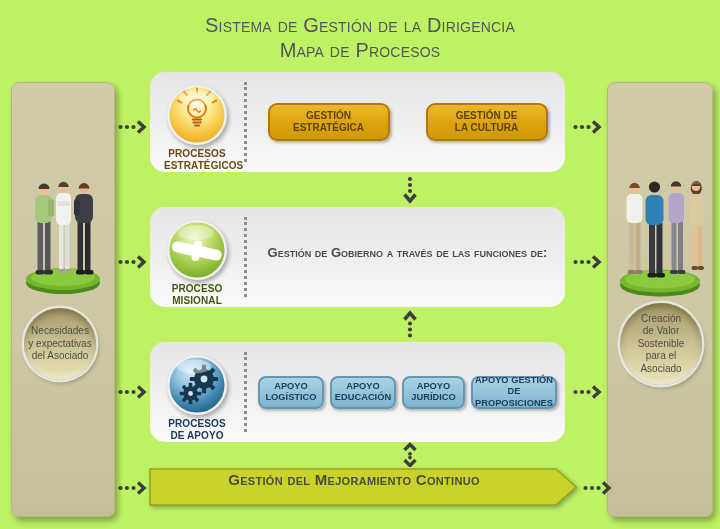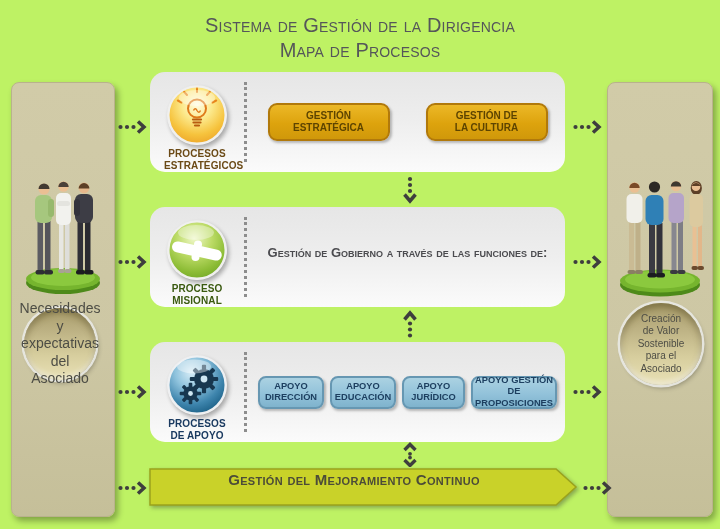--- a/index.html
+++ b/index.html
@@ -16,21 +16,21 @@
     border:1px solid #b9b28c;box-shadow:3px 4px 6px rgba(0,0,0,.32);}
   .pillar.left{left:11px;width:102px;}
   .pillar.right{left:607px;width:104px;}
   .people{position:absolute;}
   .badge{position:absolute;border-radius:50%;
     background:linear-gradient(to bottom,#a79b69 0%,#bdb284 32%,#d7ce9e 66%,#e9e1b6 100%);
     box-shadow:inset 0 4px 7px rgba(70,60,20,.45),inset 0 -3px 5px rgba(255,255,255,.5),
       0 0 0 2.5px rgba(232,232,226,.95),2px 3px 5px rgba(0,0,0,.3);
     display:flex;flex-direction:column;align-items:center;justify-content:center;
     text-align:center;color:#4d4d45;line-height:1.25;}
-  .badge.left{left:12px;top:225px;width:72px;height:72px;font-size:14px;}
+  .badge.left{left:12px;top:225px;width:72px;height:72px;font-size:10px;}
   .badge.right{left:12px;top:220px;width:82px;height:82px;font-size:10px;}
   
   .band{position:absolute;left:150px;width:415px;height:100px;border-radius:15px;
     background:linear-gradient(to bottom,#e6e6e6 0%,#eeeeee 50%,#fbfbfb 100%);}
   .band.b1{top:72px;} .band.b2{top:207px;} .band.b3{top:342px;}
   .icon-wrap{position:absolute;left:14px;top:13px;width:66px;text-align:center;}
   .icon-circle{width:60px;height:60px;border-radius:50%;margin:0 auto;
     box-shadow:2px 3px 4px rgba(0,0,0,.3);}
   .icon-circle svg{display:block;}
   .band-label{margin-top:3px;font-size:10px;font-weight:700;line-height:1.15;letter-spacing:.1px;}
@@ -285,21 +285,21 @@
       <div class="band-label navy">
         <div>PROCESOS</div>
         <div>DE APOYO</div>
       </div>
     </div>
     <div class="separator"></div>
     <div class="content">
       <div class="chip-row">
         <div class="chip blue" style="width:66px;">
           <span>APOYO</span>
-          <span>DIRECCIÓN</span>
+          <span>LOGÍSTICO</span>
         </div>
         <div class="chip blue" style="width:66px;">
           <span>APOYO</span>
           <span>EDUCACIÓN</span>
         </div>
         <div class="chip blue" style="width:63px;">
           <span>APOYO</span>
           <span>JURÍDICO</span>
         </div>
         <div class="chip blue" style="width:86px;">

